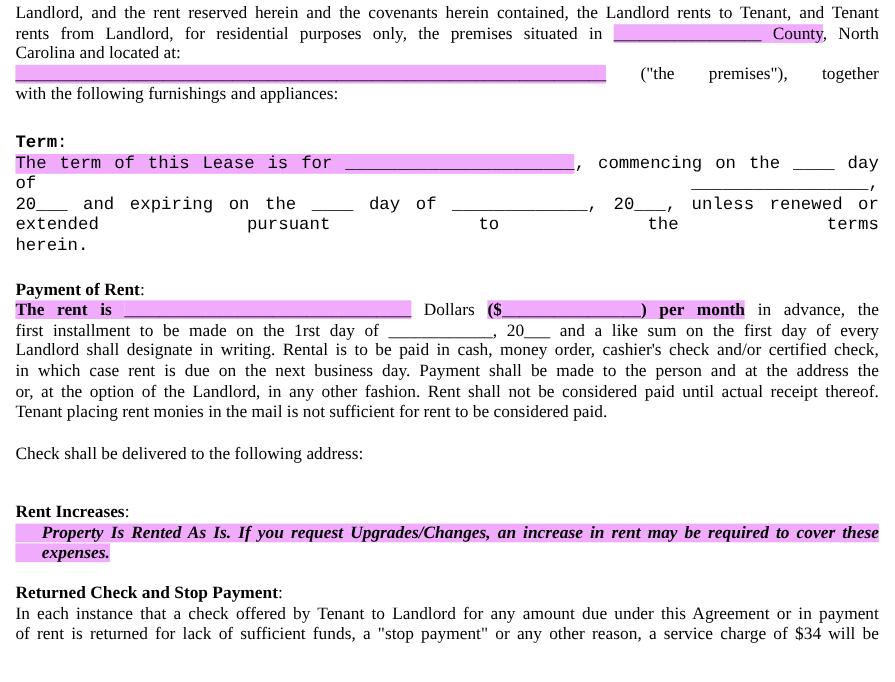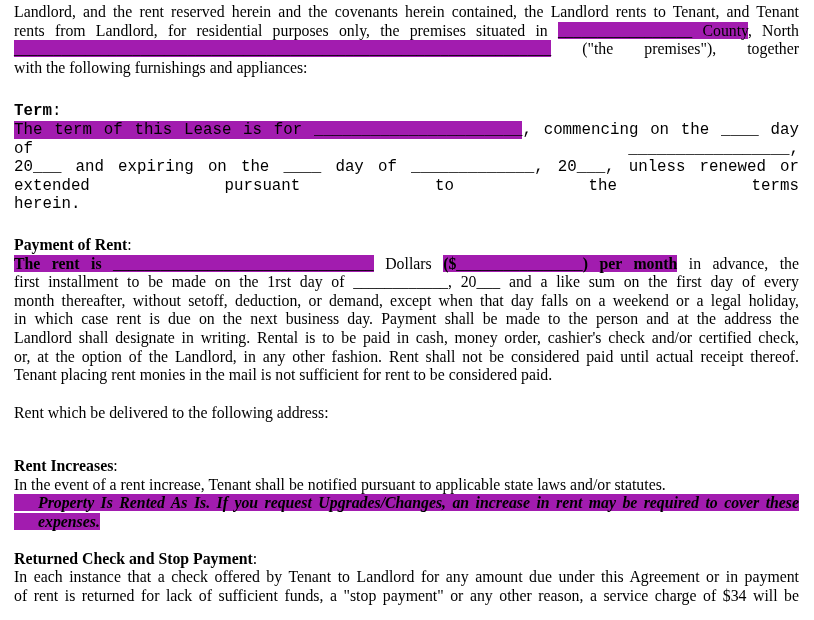--- a/index.html
+++ b/index.html
@@ -20,66 +20,65 @@
     padding: 3px 15px 0 14px;
   }
   .para { margin: 0; }
   .ln { white-space: normal; }
   .j {
     text-align: justify;
     text-align-last: justify;
     text-justify: inter-word;
   }
   .nj { text-align: left; }
-  .hl { background-color: #a21caf; }
+  .hl { background-color: #f0abfc; }
   .b  { font-weight: bold; }
   .bi { font-weight: bold; font-style: italic; padding-left: 24px; }
   .sec-term     { margin-top: 25px; font-family: Liberation Mono, monospace; }
   .sec-payment  { margin-top: 22px; }
   .sec-delivery { margin-top: 19px; }
   .sec-increases{ margin-top: 35px; }
   .sec-returned { margin-top: 18px; }
 </style>
 </head>
 <body>
 
 <div class="doc">
 
   <div class="para">
     <div class="ln j"><span>Landlord, and the rent reserved herein and the covenants herein contained, the Landlord rents to Tenant, and Tenant</span></div>
     <div class="ln j"><span>rents from Landlord, for residential purposes only, the premises situated in </span><span class="hl">_________________ </span><span class="hl">County</span><span>, North</span></div>
+    <div class="ln nj"><span>Carolina and located at:</span></div>
     <div class="ln j"><span class="hl">____________________________________________________________________</span><span> ("the premises"), together</span></div>
     <div class="ln nj"><span>with the following furnishings and appliances:</span></div>
   </div>
 
   <div class="para sec-term">
     <div class="ln nj"><span class="b">Term</span><span>:</span></div>
     <div class="ln j"><span class="hl">The term of this Lease is for ______________________</span><span>, commencing on the ____ day of _________________,</span></div>
     <div class="ln j"><span>20___ and expiring on the ____ day of _____________, 20___, unless renewed or extended pursuant to the terms</span></div>
     <div class="ln nj"><span>herein.</span></div>
   </div>
 
   <div class="para sec-payment">
     <div class="ln nj"><span class="b">Payment of Rent</span><span>:</span></div>
     <div class="ln j"><span class="hl b">The rent is </span><span class="hl">_________________________________</span><span> Dollars </span><span class="hl b">($</span><span class="hl">________________</span><span class="hl b">) per month</span><span> in advance, the</span></div>
     <div class="ln j"><span>first installment to be made on the 1rst day of ____________, 20___ and a like sum on the first day of every</span></div>
-    <div class="ln j"><span>month thereafter, without setoff, deduction, or demand, except when that day falls on a weekend or a legal holiday,</span></div>
+    <div class="ln j"><span>Landlord shall designate in writing.  Rental is to be paid in cash, money order, cashier's check and/or certified check,</span></div>
     <div class="ln j"><span>in which case rent is due on the next business day.  Payment shall be made to the person and at the address the</span></div>
-    <div class="ln j"><span>Landlord shall designate in writing.  Rental is to be paid in cash, money order, cashier's check and/or certified check,</span></div>
     <div class="ln j"><span>or, at the option of the Landlord, in any other fashion.  Rent shall not be considered paid until actual receipt thereof.</span></div>
     <div class="ln nj"><span>Tenant placing rent monies in the mail is not sufficient for rent to be considered paid.</span></div>
   </div>
 
   <div class="para sec-delivery">
-    <div class="ln nj"><span>Rent which be delivered to the following address:</span></div>
+    <div class="ln nj"><span>Check shall be delivered to the following address:</span></div>
   </div>
 
   <div class="para sec-increases">
     <div class="ln nj"><span class="b">Rent Increases</span><span>:</span></div>
-    <div class="ln nj"><span>In the event of a rent increase, Tenant shall be notified pursuant to applicable state laws and/or statutes.</span></div>
     <div class="ln j"><span class="hl bi">Property Is Rented As Is. If you request Upgrades/Changes, an increase in rent may be required to cover these</span></div>
     <div class="ln nj"><span class="hl bi">expenses.</span></div>
   </div>
 
   <div class="para sec-returned">
     <div class="ln nj"><span class="b">Returned Check and Stop Payment</span><span>:</span></div>
     <div class="ln j"><span>In each instance that a check offered by Tenant to Landlord for any amount due under this Agreement or in payment</span></div>
     <div class="ln j"><span>of rent is returned for lack of sufficient funds, a "stop payment" or any other reason, a service charge of $34 will be</span></div>
   </div>
 

